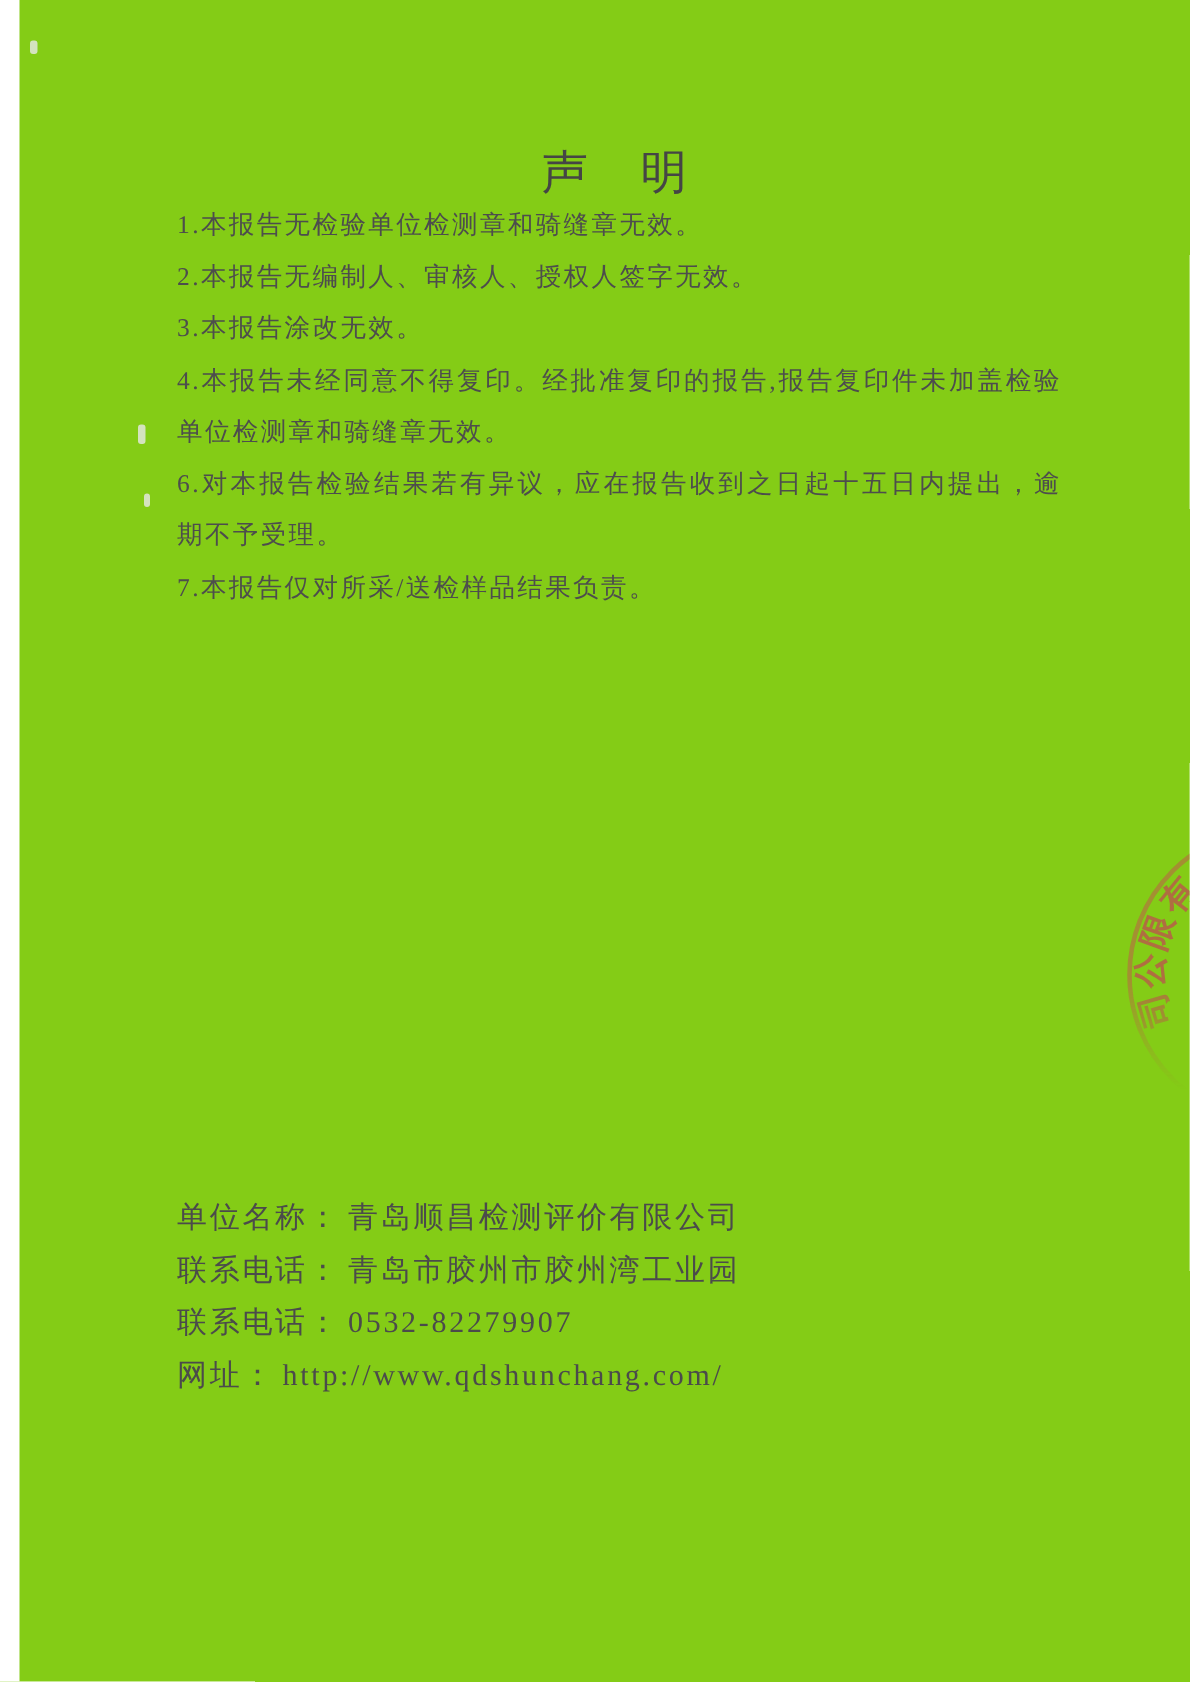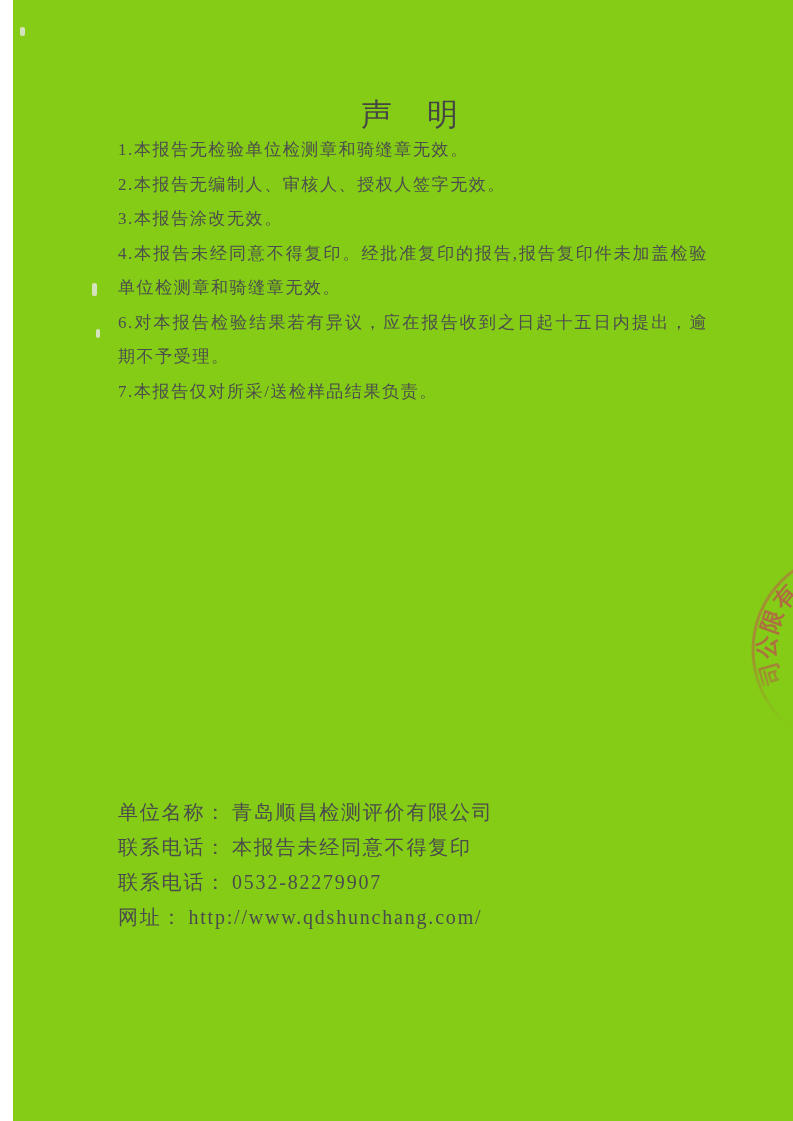--- a/index.html
+++ b/index.html
@@ -85,21 +85,21 @@
     <p>4.本报告未经同意不得复印。经批准复印的报告,报告复印件未加盖检验单位检测章和骑缝章无效。</p>
     <p>6.对本报告检验结果若有异议，应在报告收到之日起十五日内提出，逾期不予受理。</p>
     <p>7.本报告仅对所采/送检样品结果负责。</p>
   </div>
 
   <div class="contact">
     <div class="contact-row">
       <span class="contact-label">单位名称：</span><span class="contact-value">青岛顺昌检测评价有限公司</span>
     </div>
     <div class="contact-row">
-      <span class="contact-label">联系电话：</span><span class="contact-value">本报告未经同意不得复印</span>
+      <span class="contact-label">联系电话：</span><span class="contact-value">青岛市胶州市胶州湾工业园</span>
     </div>
     <div class="contact-row">
       <span class="contact-label">联系电话：</span><span class="contact-value">0532-82279907</span>
     </div>
     <div class="contact-row">
       <span class="contact-label">网址：</span><span class="contact-value">http://www.qdshunchang.com/</span>
     </div>
   </div>
 
   <svg class="seal" viewBox="0 0 73 175" width="73" height="175" xmlns="http://www.w3.org/2000/svg">

